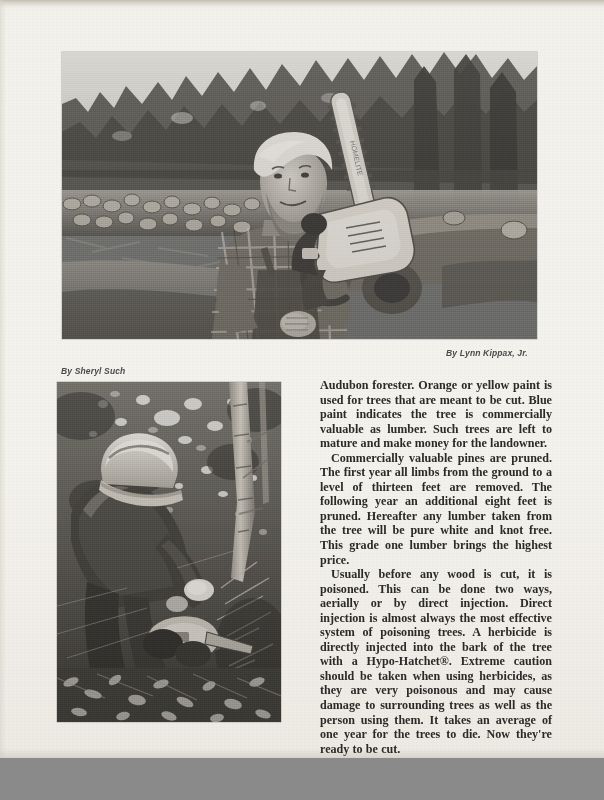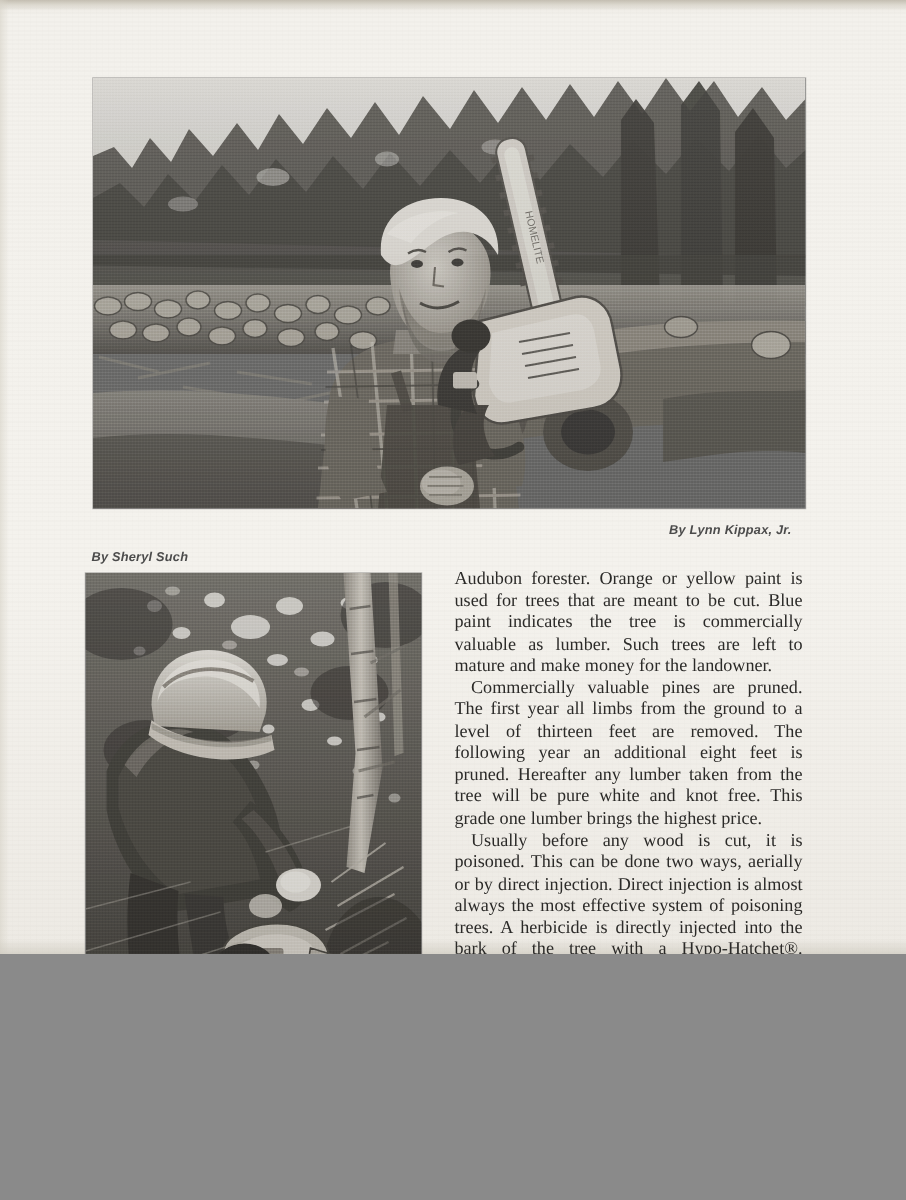--- a/index.html
+++ b/index.html
@@ -7,21 +7,21 @@
     padding: 0;
     background: #8a8a8a;
   }
   body {
     font-family: "Liberation Serif", serif;
   }
 
   #page {
     position: relative;
     width: 604px;
-    height: 636px;
+    height: 758px;
     overflow: hidden;
     background: #eab308;
   }
 
   
   #paper-bg {
     position: absolute;
     inset: 0;
     background:
       linear-gradient(180deg, #e9e6df 0px, #f3f1ec 10px, #f4f2ed 60%, #edeae4 100%),
@@ -106,23 +106,24 @@
   #credit-top {
     left: 446px; top: 348px;
   }
   #credit-lower {
     left: 61px; top: 366px;
   }
 
   
   #article-column {
     position: absolute;
-    left: 303px;
+    left: 320px;
     top: 378px;
     width: 232px;
+    font-weight: bold;
   }
   #article-column p {
     margin: 0;
     font-family: "Liberation Serif", serif;
     font-size: 12.1px;
     line-height: 14.55px;
     color: #2b2a28;
     text-align: justify;
     text-indent: 11px;
     -webkit-hyphens: none;

